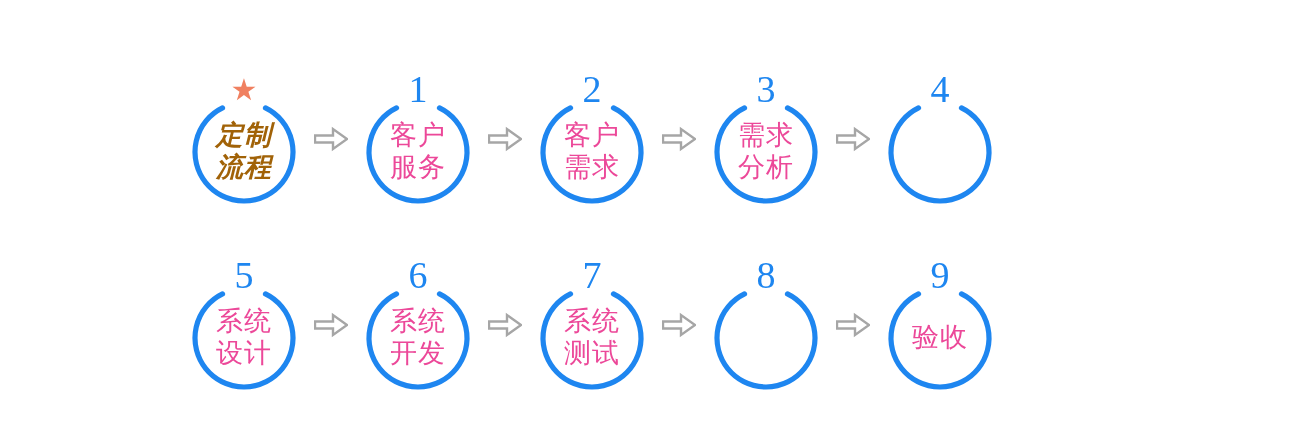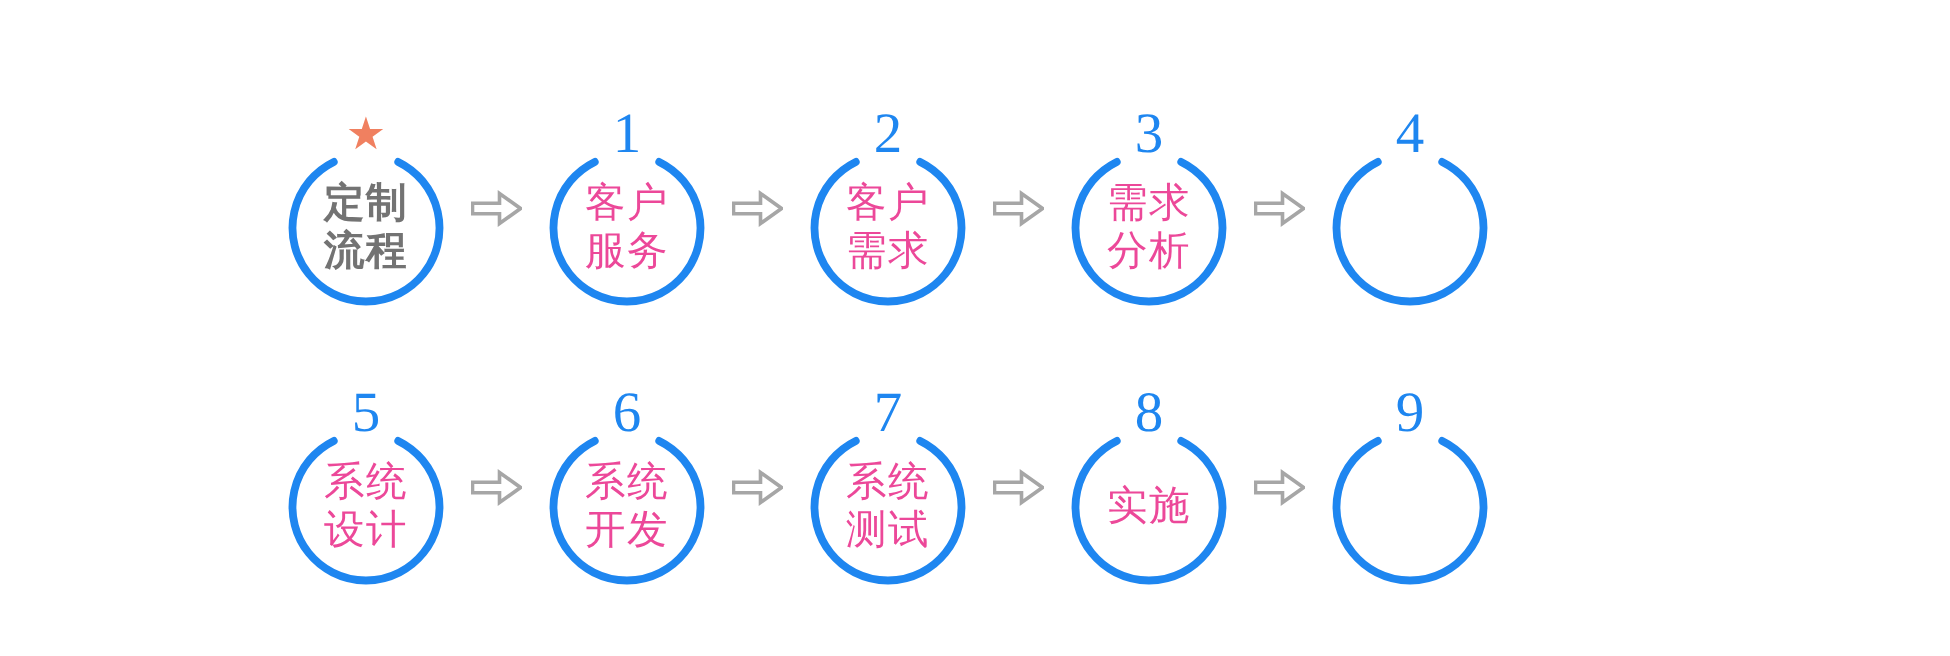--- a/index.html
+++ b/index.html
@@ -87,22 +87,23 @@
   }
   .node-label .line {
     font-family: "Liberation Serif", "DejaVu Serif", serif;
     font-size: 27px;
     line-height: 1.18;
     letter-spacing: 1px;
     color: #ec4899;
     white-space: nowrap;
   }
   .node.accent .node-label .line {
-    color: #737373;
+    color: #a16207;
     font-weight: 600;
+    font-style: italic;
   }
   .arrow-gap {
     flex: 0 0 auto;
     width: 56px;
     height: 152px;
     display: flex;
     align-items: center;
     justify-content: center;
   }
   .arrow-gap .arrow-glyph {
@@ -263,33 +264,33 @@
       </div>
       <div class="node">
         <div class="node-ring">
           <svg viewBox="0 0 106 106" xmlns="http://www.w3.org/2000/svg">
             <path d="M 74.48 8.96 A 49 49 0 1 1 31.52 8.96" fill="none" stroke="#1E86F0" stroke-width="5.2" stroke-linecap="round"></path>
           </svg>
         </div>
         <div class="node-badge">
           <span class="node-number">8</span>
         </div>
-        <div class="node-label">
-          <div class="line">实施</div>
-        </div>
       </div>
       <div class="arrow-gap">
         <svg class="arrow-glyph" viewBox="0 0 34 26" xmlns="http://www.w3.org/2000/svg">
           <path d="M1 9.5 L19 9.5 L19 3 L33 13 L19 23 L19 16.5 L1 16.5 Z" fill="#ffffff" stroke="#A6A6A6" stroke-width="2.4" stroke-linejoin="miter"></path>
         </svg>
       </div>
       <div class="node">
         <div class="node-ring">
           <svg viewBox="0 0 106 106" xmlns="http://www.w3.org/2000/svg">
             <path d="M 74.48 8.96 A 49 49 0 1 1 31.52 8.96" fill="none" stroke="#1E86F0" stroke-width="5.2" stroke-linecap="round"></path>
           </svg>
         </div>
         <div class="node-badge">
           <span class="node-number">9</span>
+        </div>
+        <div class="node-label">
+          <div class="line">验收</div>
         </div>
       </div>
     </div>
 </div>
 
 </body></html>

